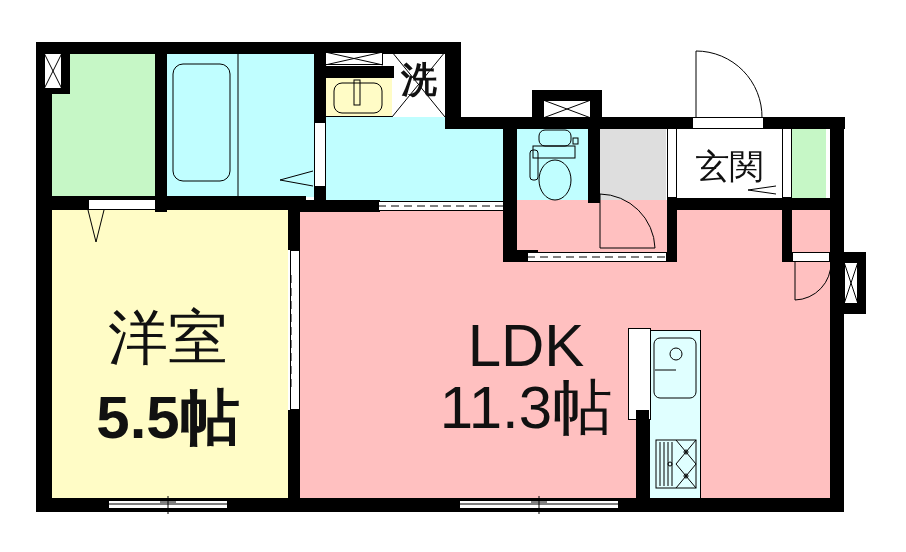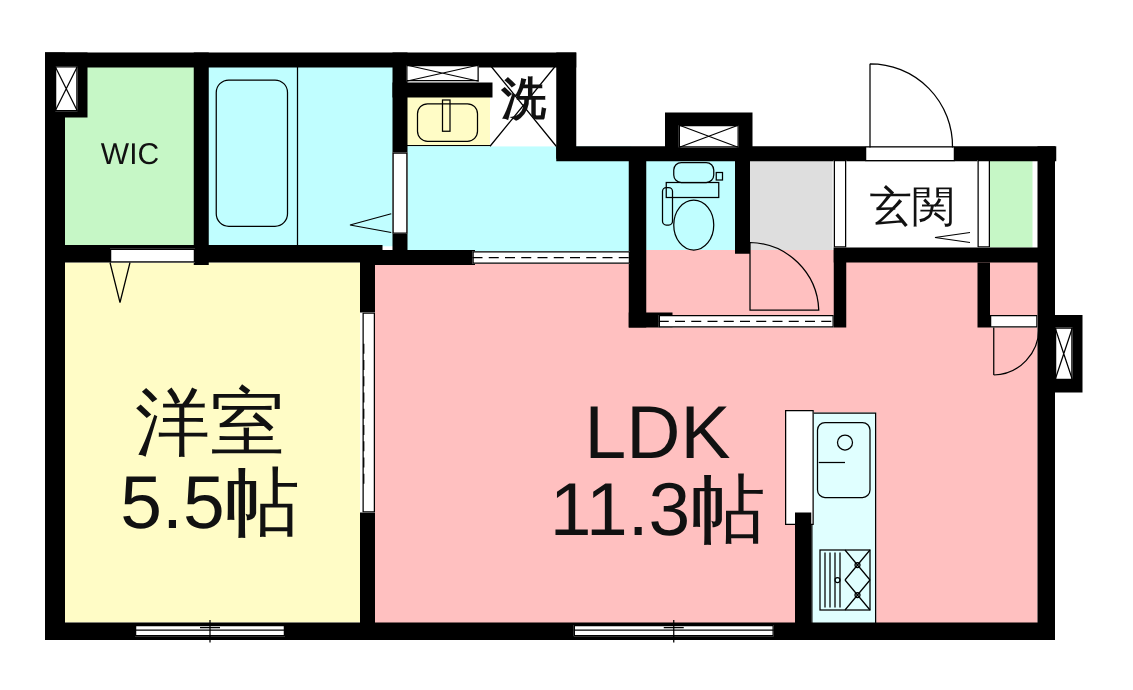--- a/index.html
+++ b/index.html
@@ -115,24 +115,23 @@
     <circle cx="686" cy="452" r="2"></circle>
       <circle cx="686" cy="476" r="2"></circle>
       <circle cx="670" cy="464" r="2"></circle>
 
     <path d="M108 504 L228 504 M168 496 L168 514 M160 502 L176 502"></path>
     <path d="M459 504 L619 504 M539 496 L539 514 M531 502 L547 502"></path>
   </g>
 </svg>
 
 <div class="label" style="left:52px;top:112px;width:104px;font-size:24px;font-family:'Liberation Sans',sans-serif;">
-  <div>WIC</div>
 </div>
 <div class="label" style="left:396px;top:62px;width:46px;font-size:36px;font-weight:bold;">洗</div>
 <div class="label" style="left:677px;top:152px;width:105px;font-size:34px;font-family:Liberation Mono, monospace;">玄関</div>
 <div class="label" style="left:48px;top:308px;width:240px;font-size:60px;font-family:'Liberation Sans',sans-serif;">
   <div>洋室</div>
-  <div style="margin-top:4px;">5.5帖</div>
+  <div style="margin-top:20px;font-weight:bold;">5.5帖</div>
 </div>
 <div class="label" style="left:300px;top:316px;width:380px;font-size:60px;font-family:'Liberation Sans',sans-serif;padding-left:36px;">
   <div>LDK</div>
   <div style="margin-top:2px;">11.3帖</div>
 </div>
 
 </body></html>

